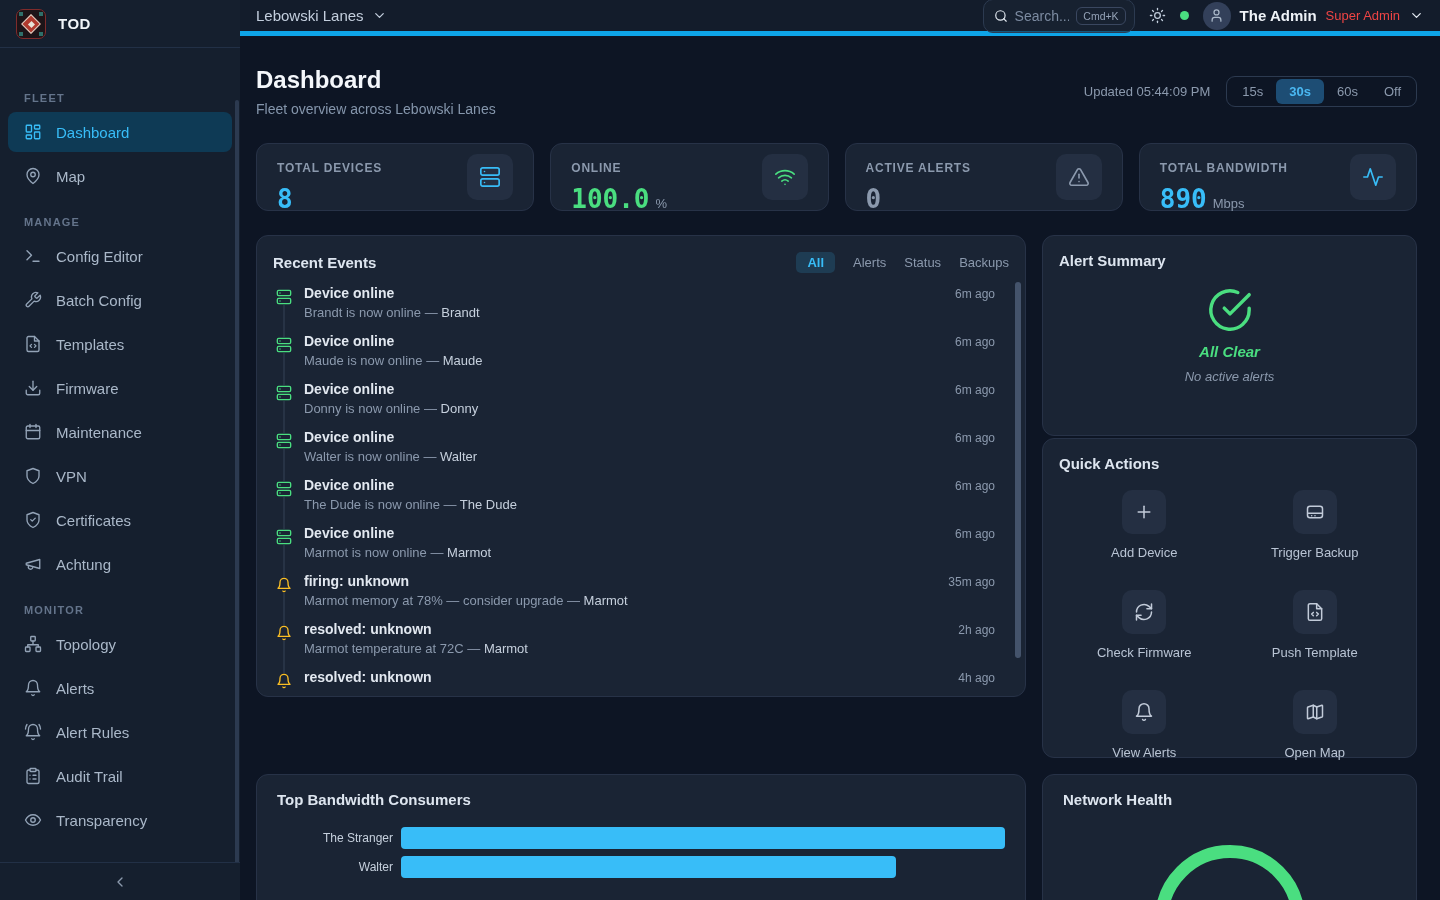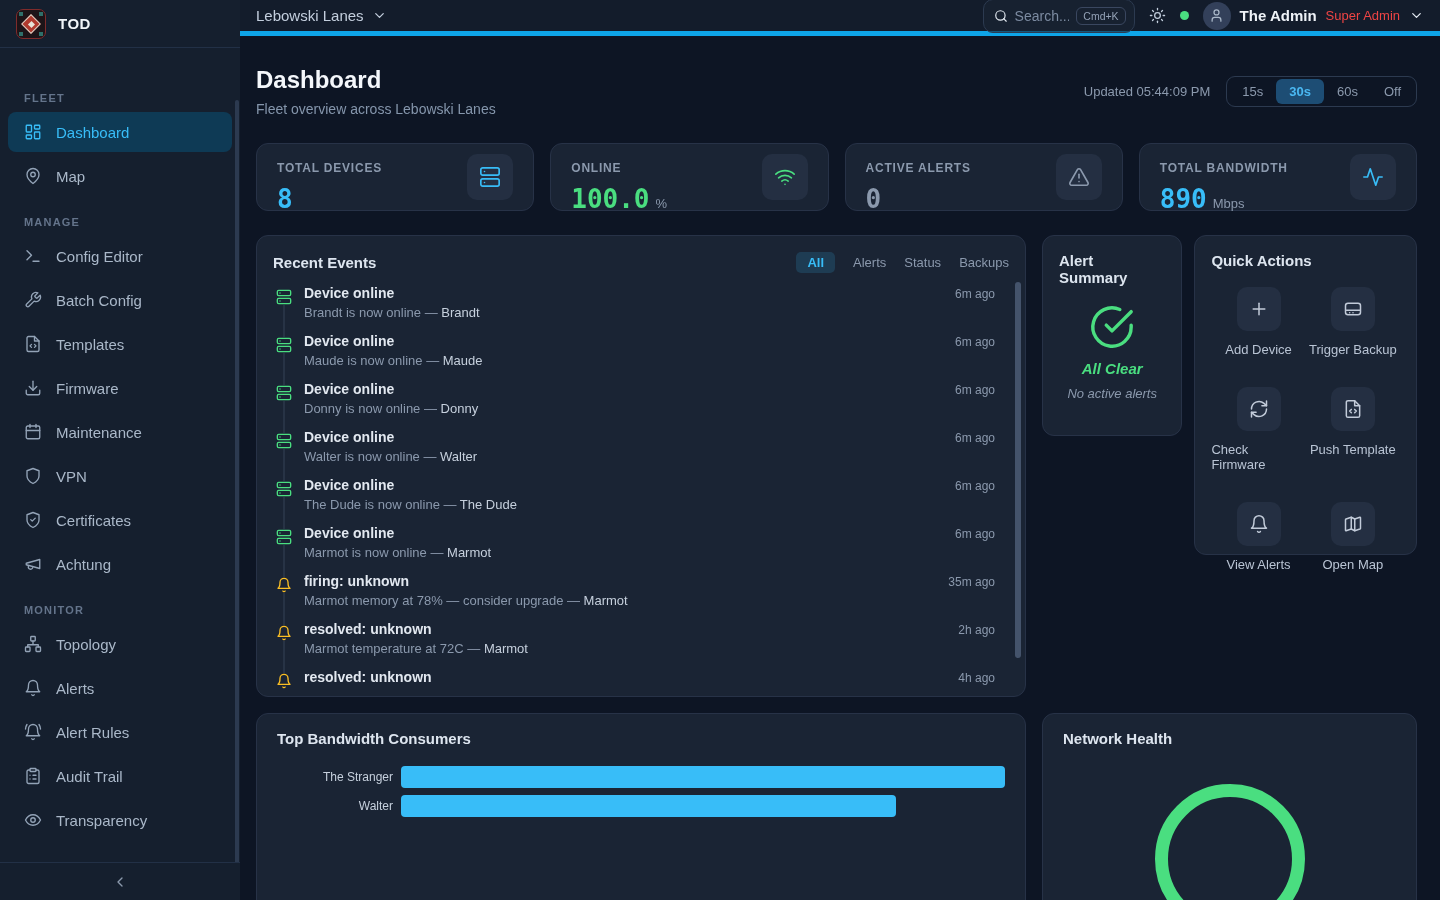--- a/index.html
+++ b/index.html
@@ -106,21 +106,21 @@
   .ev-ic.alert{ color:var(--amber); }
   .ev-body{ flex:1; min-width:0; }
   .ev-top{ display:flex; align-items:baseline; }
   .ev-title{ font-size:14px; font-weight:600; color:#e2e8f0; }
   .ev-time{ margin-left:auto; font-size:12px; color:#8b99ad; padding-right:14px; }
   .ev-sub{ font-size:13px; color:#8b99ad; margin-top:4px; white-space:nowrap; }
   .ev-sub .nm{ color:#c6d0dd; }
   .ev-scrollbar{ position:absolute; right:4px; top:46px; width:6px; height:376px;
     border-radius:3px; background:#44536b; }
 
-  .right-stack{ display:flex; flex-direction:row; gap:12px; }
+  .right-stack{ display:flex; flex-direction:column; gap:2px; }
   .alert-summary{ height:201px; padding:16px; }
   .as-center{ margin-top:18px; display:flex; flex-direction:column; align-items:center;font-style:italic; }
   .as-status{ margin-top:10px; font-size:15px; font-weight:600; color:var(--green); }
   .as-detail{ margin-top:9px; font-size:13px; color:#8b99ad; }
 
   .quick-actions{ height:320px; padding:16px 16px 0; }
   .qa-grid{ margin-top:18px; display:grid; grid-template-columns:1fr 1fr; row-gap:30px; }
   .qa{ display:flex; flex-direction:column; align-items:center; cursor:pointer; }
   .qa-tile{ width:44px; height:44px; border-radius:10px; background:var(--tile);
     display:flex; align-items:center; justify-content:center; color:#c2cbd9; }

